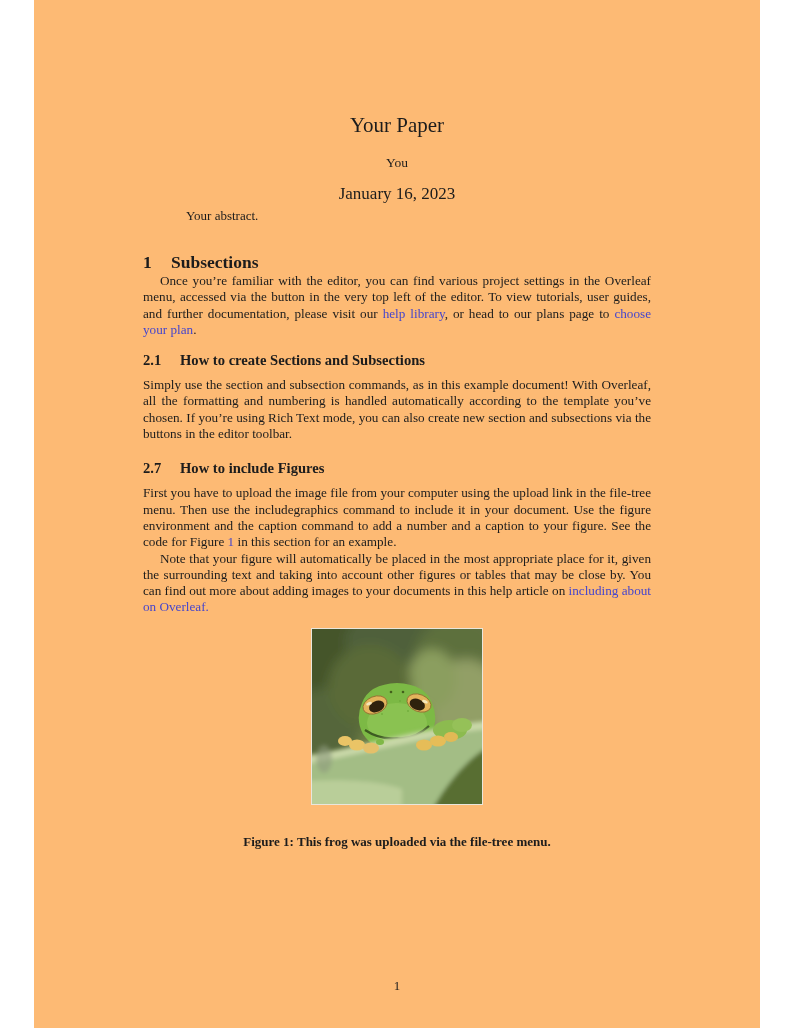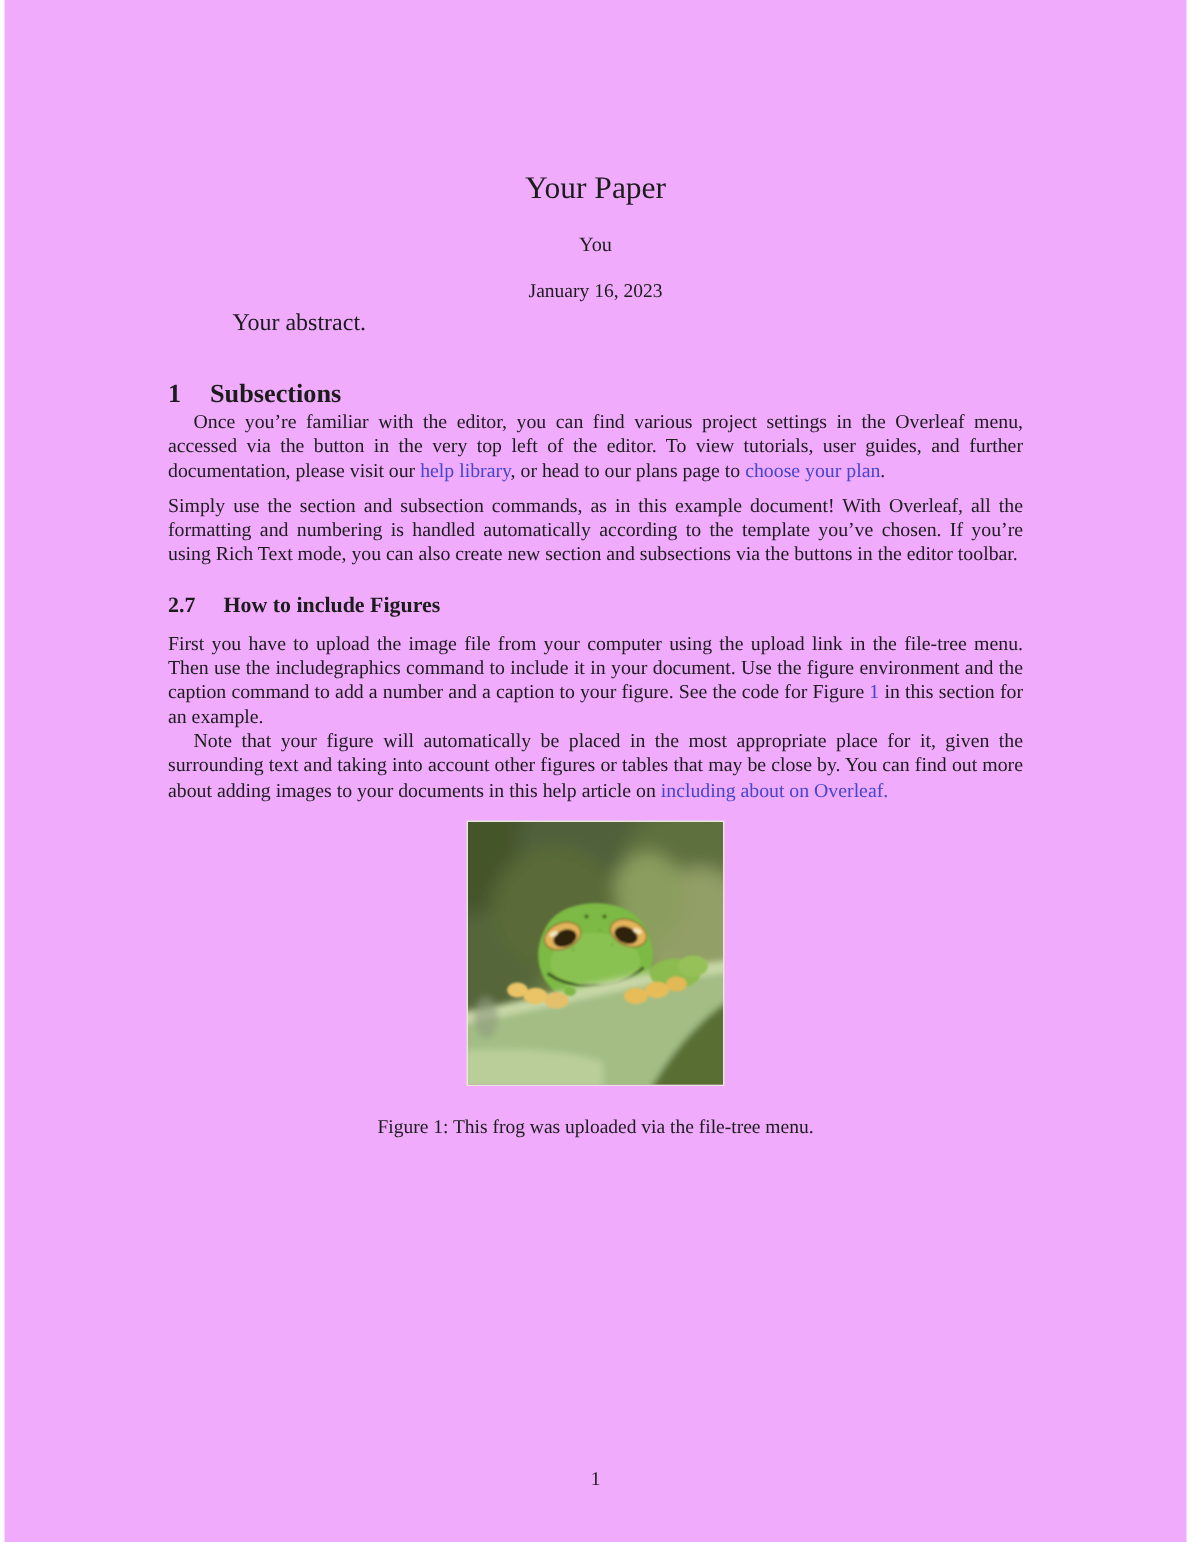--- a/index.html
+++ b/index.html
@@ -1,21 +1,21 @@
 <!DOCTYPE html>
 <html><head>
 <meta charset="utf-8">
 <style>
   html, body { margin: 0; padding: 0; background: #ffffff; }
   .page {
     position: relative;
-    width: 788px;
+    width: 726px;
     height: 1028px;
     margin: 0 auto;
-    background: #f0abfc;
+    background: #fdba74;
     font-family: "Liberation Serif", "DejaVu Serif", serif;
     color: #1c1c1c;
     overflow: hidden;
   }
   .content { padding: 0 109px; }
 
   .paper-title {
     margin-top: 112px;
     text-align: center;
     font-size: 21px;
@@ -24,36 +24,36 @@
   }
   .paper-author {
     margin-top: 15px;
     text-align: center;
     font-size: 13.5px;
     line-height: 17px;
   }
   .paper-date {
     margin-top: 14px;
     text-align: center;
-    font-size: 13px;
+    font-size: 17px;
     line-height: 17px;
   }
 
   .abstract-heading {
     margin-top: 37px;
     text-align: center;
     font-size: 13px;
     font-weight: bold;
     line-height: 16px;
   }
   .abstract-body {
     margin-top: 6px;
     padding: 0 26px;
     text-indent: 17px;
-    font-size: 16px;
+    font-size: 13px;
     line-height: 16px;
     text-align: justify;
   }
 
   .sec-heading {
     font-weight: bold;
     font-size: 17.5px;
     line-height: 22px;
     margin-top: 27px;
   }
@@ -79,24 +79,25 @@
 
   .figure-block { margin-top: 13px; text-align: center; }
   .figure-image-wrap {
     display: inline-block;
     width: 170px;
     height: 175px;
     line-height: 0;
     box-shadow: 0 0 0 1px #e9e6dc;
   }
   .figure-caption {
-    margin-top: 15px;
+    margin-top: 26px;
     text-align: center;
     font-size: 13px;
     line-height: 16px;
+    font-weight: bold;
   }
 
   .page-number {
     position: absolute;
     left: 0;
     right: 0;
     top: 978px;
     text-align: center;
     font-size: 13px;
   }
@@ -114,20 +115,23 @@
     <div class="abstract-body">Your abstract.</div>
 
     <div class="sec-heading">
       <span class="sec-num">1</span><span>Subsections</span>
     </div>
 
 
     <p class="para indent"><span>Once you’re familiar with the editor, you can find various project settings in the Overleaf menu, accessed via the button in the very top left of the editor. To view tutorials, user guides, and further documentation, please visit our </span><span class="doc-link">help library</span><span>, or head to our plans page to </span><span class="doc-link">choose your plan</span><span>.</span></p>
 
 
+    <div class="subsec-heading">
+      <span class="sec-num">2.1</span><span>How to create Sections and Subsections</span>
+    </div>
 
     <p class="para">Simply use the section and subsection commands, as in this example document! With Overleaf, all the formatting and numbering is handled automatically according to the template you’ve chosen. If you’re using Rich Text mode, you can also create new section and subsections via the buttons in the editor toolbar.</p>
 
     <div class="subsec-heading" style="margin-top:17px;">
       <span class="sec-num">2.7</span><span>How to include Figures</span>
     </div>
 
     <p class="para"><span>First you have to upload the image file from your computer using the upload link in the file-tree menu. Then use the includegraphics command to include it in your document. Use the figure environment and the caption command to add a number and a caption to your figure. See the code for Figure </span><span class="doc-link">1</span><span> in this section for an example.</span></p>
 
     <p class="para indent"><span>Note that your figure will automatically be placed in the most appropriate place for it, given the surrounding text and taking into account other figures or tables that may be close by. You can find out more about adding images to your documents in this help article on </span><span class="doc-link">including about on Overleaf.</span><span></span></p>

